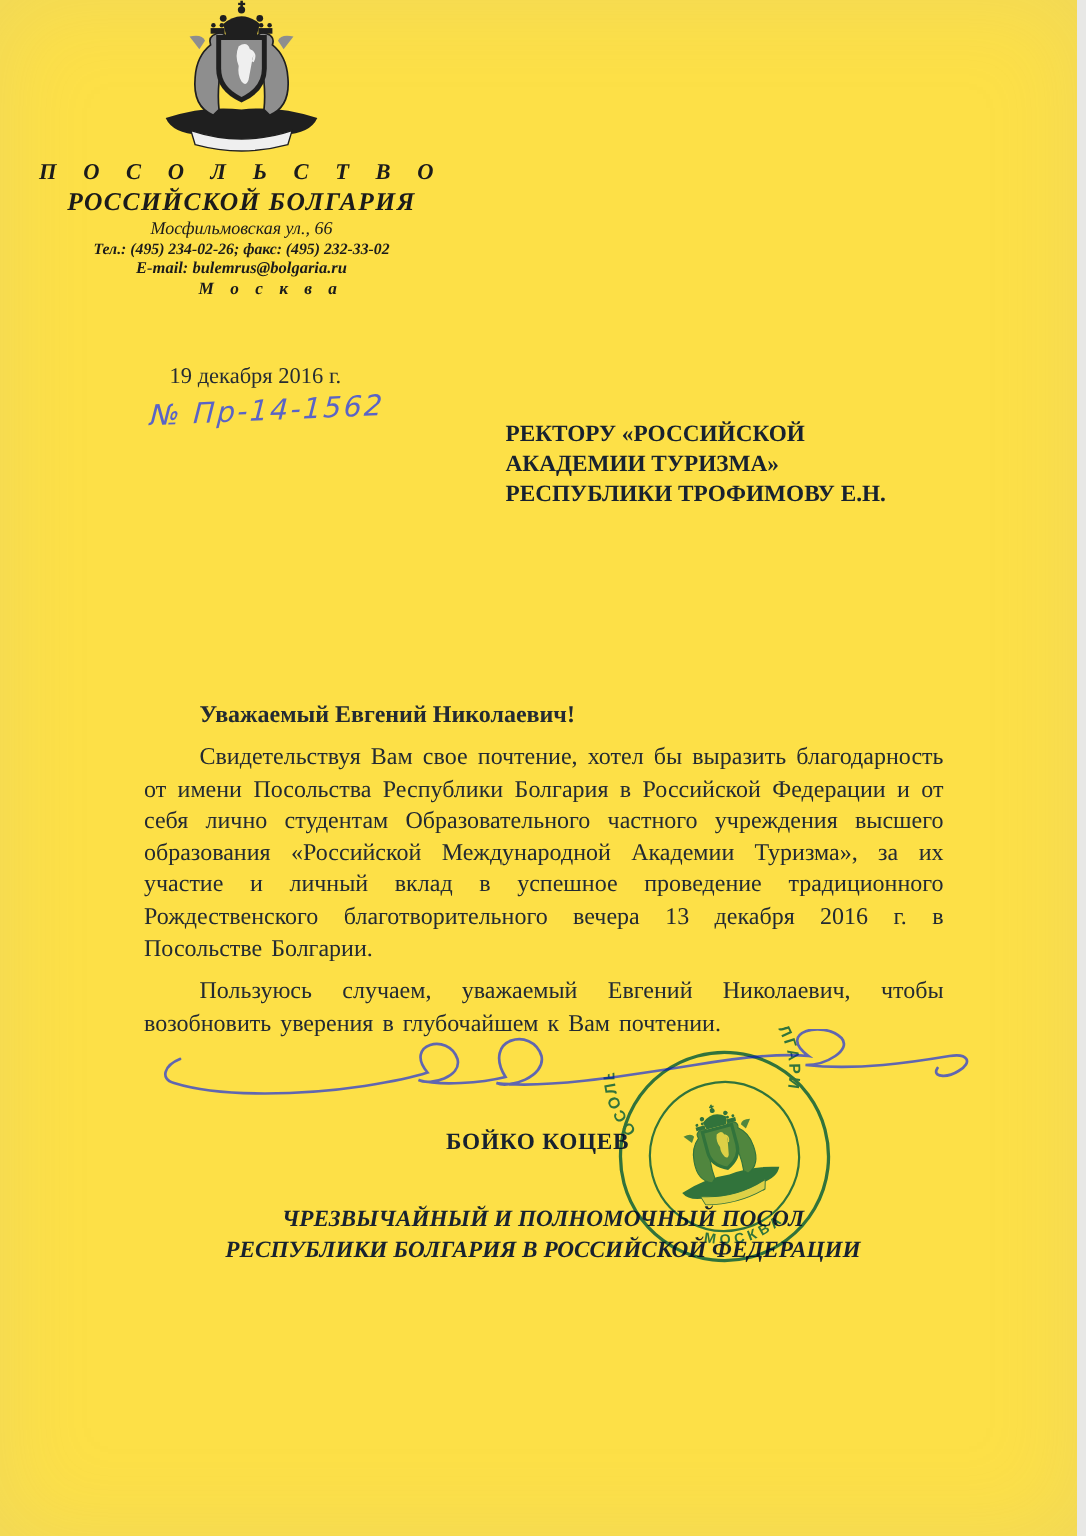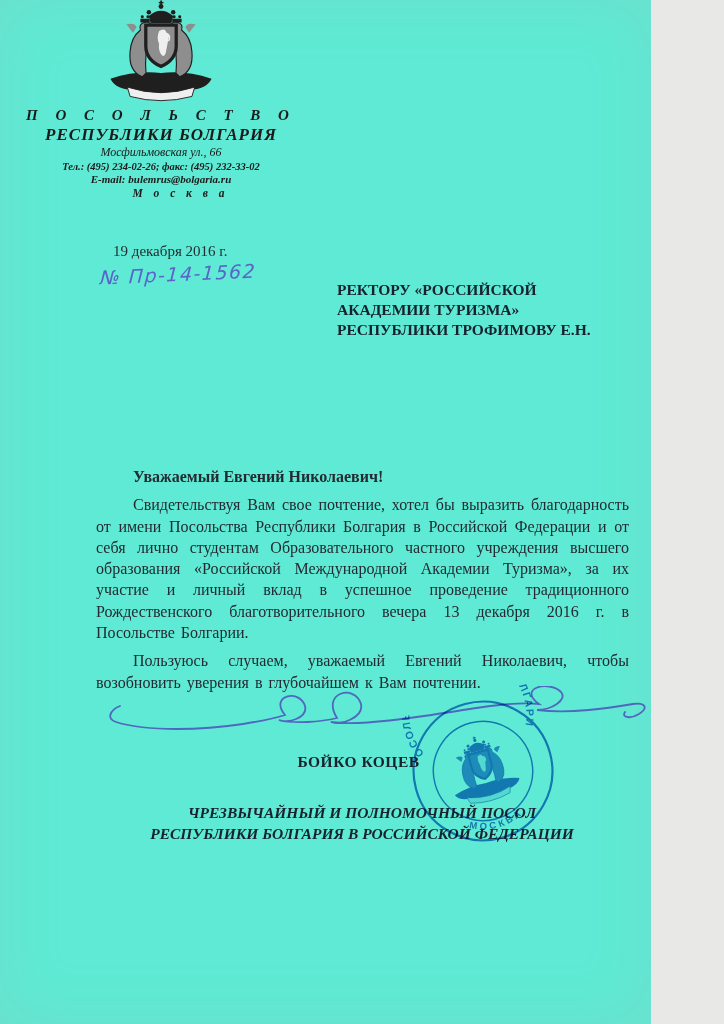--- a/index.html
+++ b/index.html
@@ -1,19 +1,19 @@
 <!DOCTYPE html>
 <html><head>
 <meta charset="utf-8">
 <style>
   html,body{margin:0;padding:0;background:#e8e8e6;}
   .page{
     position:relative;
-    width:651px;height:1024px;
-    background:#5eead4;
+    width:718px;height:1024px;
+    background:#fde047;
     overflow:hidden;
     font-family:"Liberation Serif", serif;
     color:#242b33;
     box-shadow:inset 0 0 60px rgba(180,180,175,.18);
   }
   
   .letterhead{position:absolute;left:0;top:46;width:322px;text-align:center;color:#1b1b1b;}
   .coa-svg{display:block;margin:0 auto;width:150px;height:103px;}
   .lh-org1{font-size:15px;font-weight:bold;font-style:italic;letter-spacing:7px;margin-top:4px;}
   .lh-org2{font-size:17px;font-weight:bold;font-style:italic;letter-spacing:1px;margin-top:1px;}
@@ -86,21 +86,21 @@
   </defs>
 </svg>
 
 <div class="page">
 
   <div class="letterhead">
     <svg class="coa-svg" viewBox="0 0 160 110">
       <use href="#coa" class="arms-dark"></use>
     </svg>
     <div class="lh-org1">П О С О Л Ь С Т В О</div>
-    <div class="lh-org2">РЕСПУБЛИКИ БОЛГАРИЯ</div>
+    <div class="lh-org2">РОССИЙСКОЙ БОЛГАРИЯ</div>
     <div class="lh-addr">Мосфильмовская ул., 66</div>
     <div class="lh-tel">Тел.: (495) 234-02-26; факс: (495) 232-33-02</div>
     <div class="lh-mail">E-mail: bulemrus@bolgaria.ru</div>
     <div class="lh-city">М о с к в а</div>
   </div>
 
   <div class="date-line">19 декабря 2016 г.</div>
   <div class="ref-number">№ Пр-14-1562</div>
 
   <div class="addressee">

